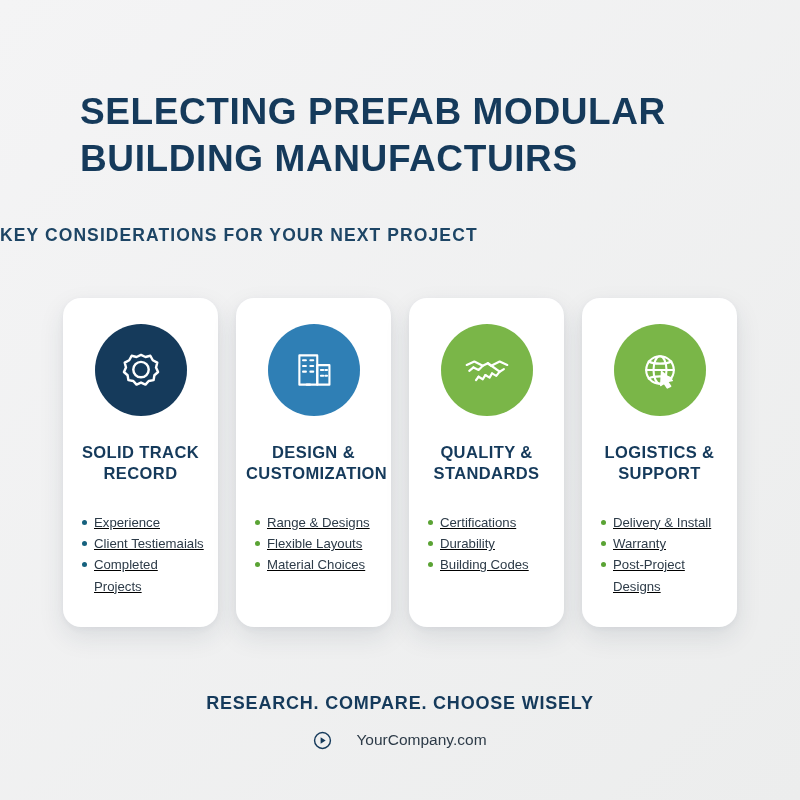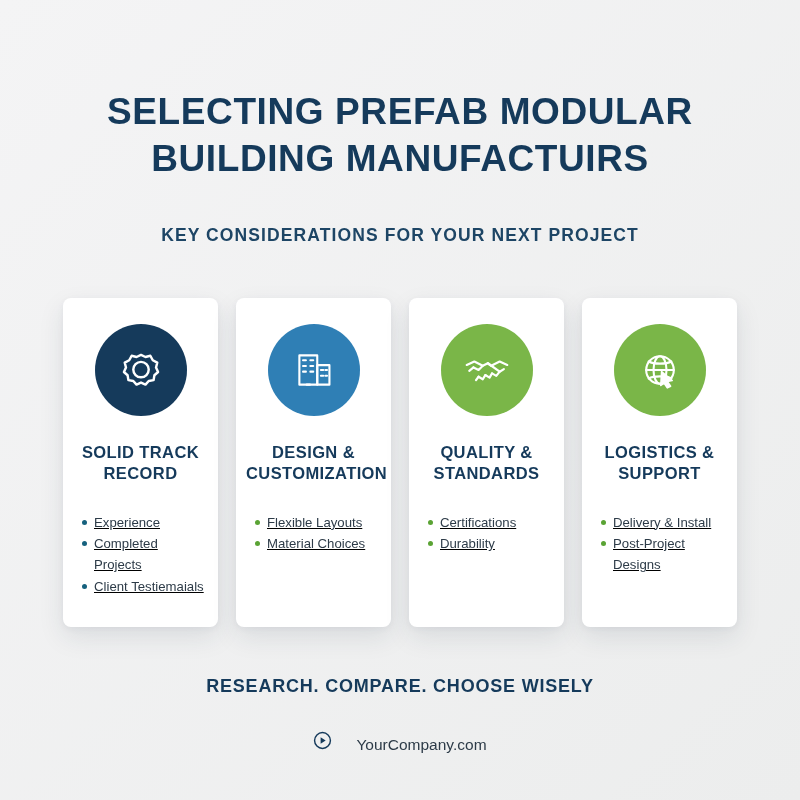--- a/index.html
+++ b/index.html
@@ -17,21 +17,21 @@
     position: relative;
     width: 800px;
     height: 800px;
     background: linear-gradient(135deg, #f4f4f5 0%, #eceded 100%);
     box-sizing: border-box;
   }
 
   
   .header {
     padding-top: 88px;
-    text-align: center;
+    text-align: left;
   }
   .title {
     color: #153a5b;
     font-size: 37px;
     font-weight: bold;
     letter-spacing: 0.6px;
     line-height: 1.28;
     margin: 0 auto;
     max-width: 640px;
     text-transform: uppercase;
@@ -52,21 +52,21 @@
   .cards {
     display: flex;
     justify-content: center;
     gap: 18px;
     margin-top: 52px;
   }
   .card {
     position: relative;
     width: 155px;
     background: #ffffff;
-    border-radius: 8px;
+    border-radius: 18px;
     box-shadow: 0 10px 26px rgba(30, 45, 70, 0.10), 0 2px 6px rgba(30,45,70,0.05);
     padding: 26px 10px 30px 10px;
     box-sizing: border-box;
     min-height: 320px;
   }
   .icon-wrap {
     display: flex;
     justify-content: center;
     margin-bottom: 26px;
   }
@@ -125,23 +125,23 @@
     text-align: center;
   }
   .tagline {
     color: #153a5b;
     font-size: 18px;
     font-weight: bold;
     letter-spacing: 0.8px;
     text-transform: uppercase;
   }
   .brand {
-    margin-top: 34px;
-    display: flex;
-    align-items: flex-end;
+    margin-top: 17px;
+    display: flex;
+    align-items: flex-start;
     justify-content: center;
     gap: 24px;
   }
   .brand-text {
     color: #2d3b48;
     font-size: 15.5px;
   }
 </style>
 </head>
 <body>
@@ -166,22 +166,22 @@
             <circle cx="32" cy="31.5" r="9.5"></circle>
           </svg>
         </div>
       </div>
       <div class="card-title">
         <span class="line">SOLID TRACK</span>
         <span class="line">RECORD</span>
       </div>
       <ul class="bullets">
         <li>Experience</li>
+        <li>Client Testiemaials</li>
         <li>Completed Projects</li>
-        <li>Client Testiemaials</li>
       </ul>
     </div>
 
     <div class="card card-1">
       <div class="icon-wrap">
         <div class="icon-circle" style="background:#2f7fb5;">
           <svg width="52" height="52" viewBox="0 0 64 64" fill="none" stroke="#ffffff" stroke-width="2.6" stroke-linecap="round" stroke-linejoin="round">
             <rect x="14" y="14" width="22" height="36"></rect>
             <rect x="36" y="26" width="15" height="24"></rect>
             <line x1="18.5" y1="20" x2="22" y2="20"></line>
@@ -196,20 +196,21 @@
             <line x1="46" y1="39" x2="48" y2="39"></line>
             <line x1="23" y1="50" x2="27" y2="50"></line>
           </svg>
         </div>
       </div>
       <div class="card-title">
         <span class="line">DESIGN &amp;</span>
         <span class="line">CUSTOMIZATION</span>
       </div>
       <ul class="bullets">
+        <li>Range &amp; Designs</li>
         <li>Flexible Layouts</li>
         <li>Material Choices</li>
       </ul>
     </div>
 
     <div class="card card-2">
       <div class="icon-wrap">
         <div class="icon-circle" style="background:#7ab648;">
           <svg width="54" height="54" viewBox="0 0 64 64" fill="none" stroke="#ffffff" stroke-width="2.6" stroke-linecap="round" stroke-linejoin="round">
             <path d="M8 26 L17 22 L27 27 L22 32 L16 29"></path>
@@ -223,20 +224,21 @@
           </svg>
         </div>
       </div>
       <div class="card-title">
         <span class="line">QUALITY &amp;</span>
         <span class="line">STANDARDS</span>
       </div>
       <ul class="bullets">
         <li>Certifications</li>
         <li>Durability</li>
+        <li>Building Codes</li>
       </ul>
     </div>
 
     <div class="card card-3">
       <div class="icon-wrap">
         <div class="icon-circle" style="background:#7ab648;">
           <svg width="52" height="52" viewBox="0 0 64 64" fill="none" stroke="#ffffff" stroke-width="2.6" stroke-linecap="round" stroke-linejoin="round">
             <circle cx="32" cy="32" r="17"></circle>
             <ellipse cx="32" cy="32" rx="8" ry="17"></ellipse>
             <line x1="15" y1="32" x2="49" y2="32"></line>
@@ -245,20 +247,21 @@
             <path d="M34 34 L47 45 L41 46 L45 52 L41 54 L37 48 L33 51 Z" fill="#ffffff" stroke="#ffffff" stroke-width="2"></path>
           </svg>
         </div>
       </div>
       <div class="card-title">
         <span class="line">LOGISTICS</span>
         <span class="line">&amp; SUPPORT</span>
       </div>
       <ul class="bullets">
         <li>Delivery &amp; Install</li>
+        <li>Warranty</li>
         <li>Post-Project Designs</li>
       </ul>
     </div>
 
   </div>
 
   <div class="footer">
     <div class="tagline">RESEARCH. COMPARE. CHOOSE WISELY</div>
     <div class="brand">
       <span>

